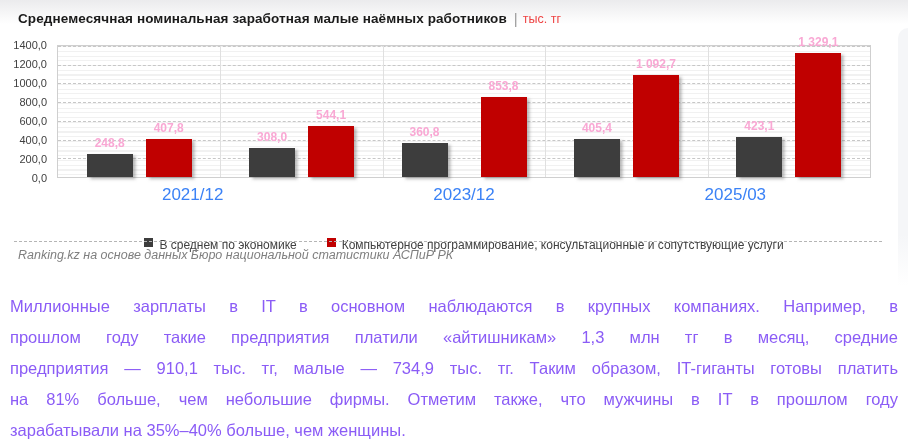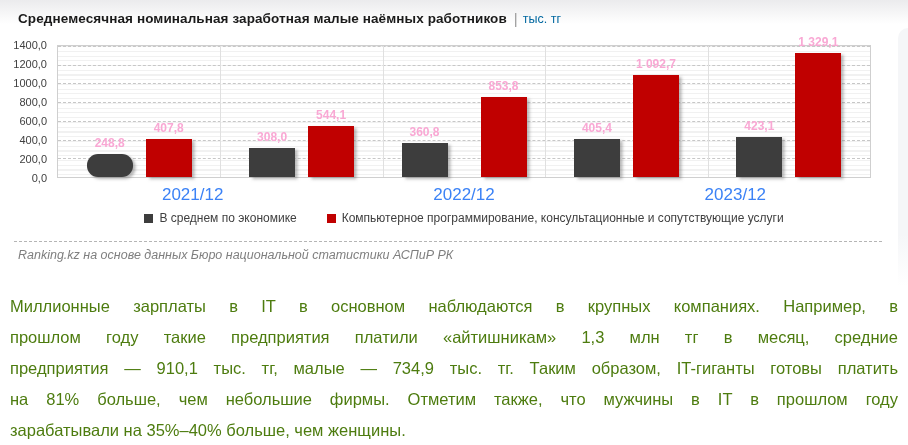--- a/index.html
+++ b/index.html
@@ -13,21 +13,21 @@
   
   .top-fade { position:absolute; left:0; top:0; width:908px; height:24px;
     background:linear-gradient(#ebebed, rgba(255,255,255,0)); pointer-events:none; }
   .right-panel { position:absolute; right:0; top:28px; width:10px; height:258px;
     background:linear-gradient(#f5f6f8 80%, rgba(245,246,248,0)); border-top-left-radius:10px; }
 
   
   .chart-header { position:absolute; left:18px; top:9px; white-space:nowrap; }
   .chart-title { font-size:13.5px; font-weight:bold; color:#1a1a1a; letter-spacing:.1px; }
   .title-pipe { color:#9b9b9b; font-weight:300; font-size:15px; margin:0 5px 0 7px; vertical-align:-1px; }
-  .chart-unit { font-size:12.5px; color:#0369a1; }
+  .chart-unit { font-size:12.5px; color:#ef4444; }
 
   
   .chart { position:absolute; left:0; top:30px; width:908px; height:205px; }
   .plot {
     position:absolute; left:57px; top:15px; width:814px; height:133px;
     border:1px solid #cfcfcf;
     background:
       repeating-linear-gradient(to bottom,
         #f1f1f1 0px, #f1f1f1 1px, transparent 1px, transparent 4.75px);
   }
@@ -39,33 +39,33 @@
   .bar { position:relative; width:46px; box-shadow:2.5px 2px 3px rgba(110,110,110,.5); }
   .bar-label { position:absolute; top:-18px; left:50%; transform:translateX(-50%);
     font-size:12px; font-weight:bold; color:#f9a8d4; white-space:nowrap; }
   .yaxis { position:absolute; left:0; top:15px; width:49px; height:133px; }
   .ytick { position:absolute; right:2px; transform:translateY(-6px);
     font-size:11px; color:#404040; }
   .xaxis { position:absolute; left:57px; top:155px; width:814px; display:flex; }
   .xtick { flex:1 1 0; text-align:center; font-size:17px; color:#3b82f6; }
   .legend { position:absolute; left:57px; top:181px; width:814px;
     display:flex; justify-content:center; gap:30px; }
-  .legend-item { display:flex; align-items:center; gap:6px; }
+  .legend-item { display:flex; align-items:flex-start; gap:6px;margin-top:27px; }
   .legend-swatch { width:9px; height:9px; flex:none; }
   .legend-label { font-size:12px; color:#404040; white-space:nowrap; }
 
   
   .divider { position:absolute; left:14px; top:241px; width:868px; height:0;
     border-top:1px dashed #b5b5b5; }
   .source-note { position:absolute; left:18px; top:248px;
     font-size:12.5px; font-style:italic; color:#7f7f7f; }
 
   
   .article { position:absolute; left:10px; top:291px; width:888px;
-    font-size:16.5px; line-height:31px; color:#4d7c0f; }
+    font-size:16.5px; line-height:31px; color:#8b5cf6; }
   .article-line { text-align:justify; text-align-last:justify; }
   .article-line:last-child { text-align-last:left; }
 </style>
 </head>
 <body>
 
 <div class="top-fade"></div>
 <div class="right-panel"></div>
 
 <div class="chart-header">
@@ -90,21 +90,21 @@
       <div class="gridline-major" style="top: 42.8571%;"></div>
       <div class="gridline-major" style="top: 57.1429%;"></div>
       <div class="gridline-major" style="top: 71.4286%;"></div>
       <div class="gridline-major" style="top: 85.7143%;"></div>
       <div class="vsep" style="left: 20%;"></div>
       <div class="vsep" style="left: 40%;"></div>
       <div class="vsep" style="left: 60%;"></div>
       <div class="vsep" style="left: 80%;"></div>
       <div class="groups">
         <div class="bar-group">
-          <div class="bar" style="height: 17.7714%; background: rgb(61, 61, 61); border-radius: 11px;">
+          <div class="bar" style="height: 17.7714%; background: rgb(61, 61, 61);">
             <span class="bar-label">248,8</span>
           </div>
           <div class="bar" style="height: 29.1286%; background: rgb(192, 0, 0);">
             <span class="bar-label">407,8</span>
           </div>
         </div>
         <div class="bar-group">
           <div class="bar" style="height: 22%; background: rgb(61, 61, 61);">
             <span class="bar-label">308,0</span>
           </div>
@@ -133,22 +133,22 @@
             <span class="bar-label">423,1</span>
           </div>
           <div class="bar" style="height: 94.9357%; background: rgb(192, 0, 0);">
             <span class="bar-label">1 329,1</span>
           </div>
         </div>
       </div>
     </div>
   <div class="xaxis" id="xaxis">
       <div class="xtick">2021/12</div>
-      <div class="xtick">2022/12</div>
       <div class="xtick">2023/12</div>
+      <div class="xtick">2025/03</div>
     </div>
   <div class="legend" id="legend">
       <div class="legend-item">
         <span class="legend-swatch" style="background: rgb(61, 61, 61);"></span>
         <span class="legend-label">В среднем по экономике</span>
       </div>
       <div class="legend-item">
         <span class="legend-swatch" style="background: rgb(192, 0, 0);"></span>
         <span class="legend-label">Компьютерное программирование, консультационные и сопутствующие услуги</span>
       </div>

